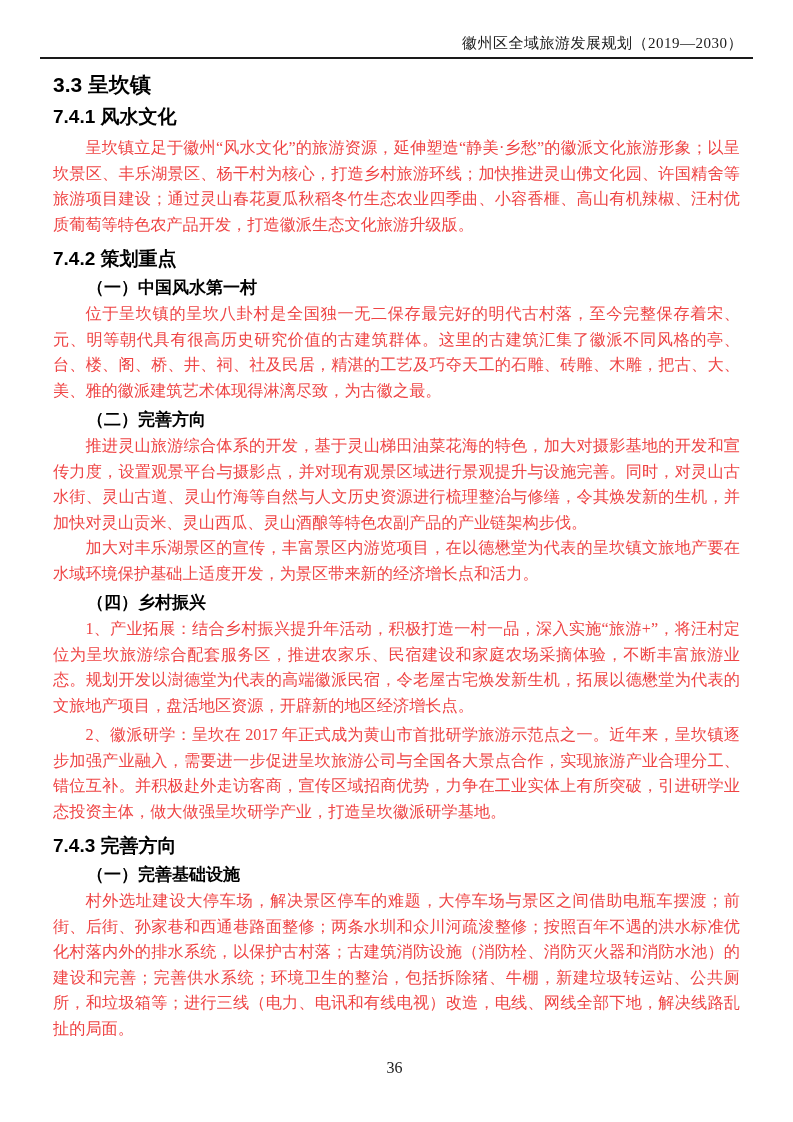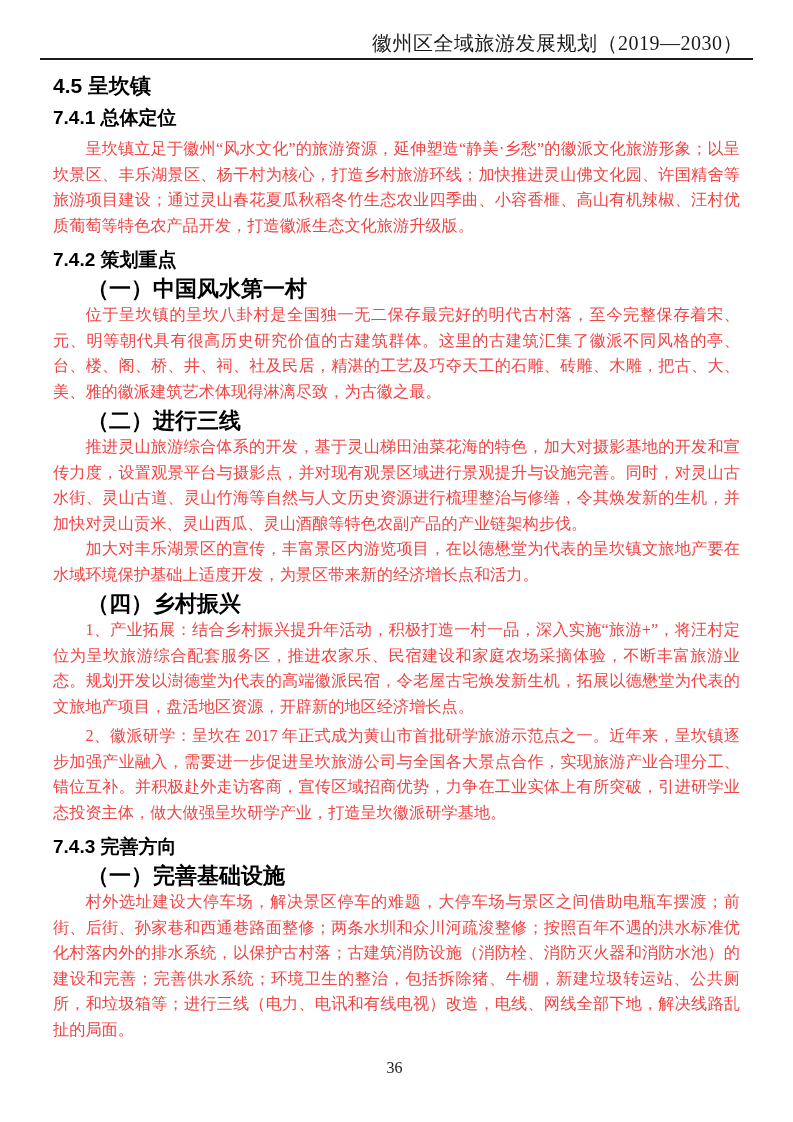--- a/index.html
+++ b/index.html
@@ -21,21 +21,21 @@
   .doc-header {
     margin: 0 40px;
     padding-top: 34px;
     padding-bottom: 4px;
     border-bottom: 2px solid #1a1a1a;
     text-align: right;
   }
   .doc-header .header-title {
     display: inline-block;
     padding-right: 10px;
-    font-size: 20px;
+    font-size: 15px;
     line-height: 19px;
     letter-spacing: 0.5px;
     color: #1a1a1a;
   }
   
   .content {
     margin: 0 53px;
   }
   .h-l1 {
     margin: 12px 0 0 0;
@@ -54,21 +54,21 @@
     color: #000;
   }
   .h-l2.spaced {
     margin-top: 8px;
   }
   .h-l3 {
     margin: 4px 0 2px 0;
     padding-left: 34px;
     font-family: "Liberation Sans", "DejaVu Sans", sans-serif;
     font-weight: 700;
-    font-size: 22px;
+    font-size: 17px;
     line-height: 24px;
     color: #000;
   }
   p.body-text {
     margin: 0;
     font-size: 16.2px;
     line-height: 25.5px;
     text-align: justify;
     text-indent: 2em;
     color: #ef4444;
@@ -97,32 +97,32 @@
 <body>
 
 <div class="page">
 
   <div class="doc-header">
     <span class="header-title">徽州区全域旅游发展规划（2019—2030）</span>
   </div>
 
   <div class="content">
 
-    <div class="h-l1">4.5 呈坎镇</div>
+    <div class="h-l1">3.3 呈坎镇</div>
 
-    <div class="h-l2">7.4.1 总体定位</div>
+    <div class="h-l2">7.4.1 风水文化</div>
 
     <p class="body-text after-heading-gap">呈坎镇立足于徽州“风水文化”的旅游资源，延伸塑造“静美·乡愁”的徽派文化旅游形象；以呈坎景区、丰乐湖景区、杨干村为核心，打造乡村旅游环线；加快推进灵山佛文化园、许国精舍等旅游项目建设；通过灵山春花夏瓜秋稻冬竹生态农业四季曲、小容香榧、高山有机辣椒、汪村优质葡萄等特色农产品开发，打造徽派生态文化旅游升级版。</p>
 
     <div class="h-l2 spaced">7.4.2 策划重点</div>
 
     <div class="h-l3">（一）中国风水第一村</div>
     <p class="body-text">位于呈坎镇的呈坎八卦村是全国独一无二保存最完好的明代古村落，至今完整保存着宋、元、明等朝代具有很高历史研究价值的古建筑群体。这里的古建筑汇集了徽派不同风格的亭、台、楼、阁、桥、井、祠、社及民居，精湛的工艺及巧夺天工的石雕、砖雕、木雕，把古、大、美、雅的徽派建筑艺术体现得淋漓尽致，为古徽之最。</p>
 
-    <div class="h-l3">（二）进行三线</div>
+    <div class="h-l3">（二）完善方向</div>
     <p class="body-text">推进灵山旅游综合体系的开发，基于灵山梯田油菜花海的特色，加大对摄影基地的开发和宣传力度，设置观景平台与摄影点，并对现有观景区域进行景观提升与设施完善。同时，对灵山古水街、灵山古道、灵山竹海等自然与人文历史资源进行梳理整治与修缮，令其焕发新的生机，并加快对灵山贡米、灵山西瓜、灵山酒酿等特色农副产品的产业链架构步伐。</p>
 
     <p class="body-text">加大对丰乐湖景区的宣传，丰富景区内游览项目，在以德懋堂为代表的呈坎镇文旅地产要在水域环境保护基础上适度开发，为景区带来新的经济增长点和活力。</p>
 
     <div class="h-l3">（四）乡村振兴</div>
     <p class="body-text">1、产业拓展：结合乡村振兴提升年活动，积极打造一村一品，深入实施“旅游+”，将汪村定位为呈坎旅游综合配套服务区，推进农家乐、民宿建设和家庭农场采摘体验，不断丰富旅游业态。规划开发以澍德堂为代表的高端徽派民宿，令老屋古宅焕发新生机，拓展以德懋堂为代表的文旅地产项目，盘活地区资源，开辟新的地区经济增长点。</p>
     <p class="body-text para-gap">2、徽派研学：呈坎在 2017 年正式成为黄山市首批研学旅游示范点之一。近年来，呈坎镇逐步加强产业融入，需要进一步促进呈坎旅游公司与全国各大景点合作，实现旅游产业合理分工、错位互补。并积极赴外走访客商，宣传区域招商优势，力争在工业实体上有所突破，引进研学业态投资主体，做大做强呈坎研学产业，打造呈坎徽派研学基地。</p>
 
     <div class="h-l2 spaced">7.4.3 完善方向</div>
 

